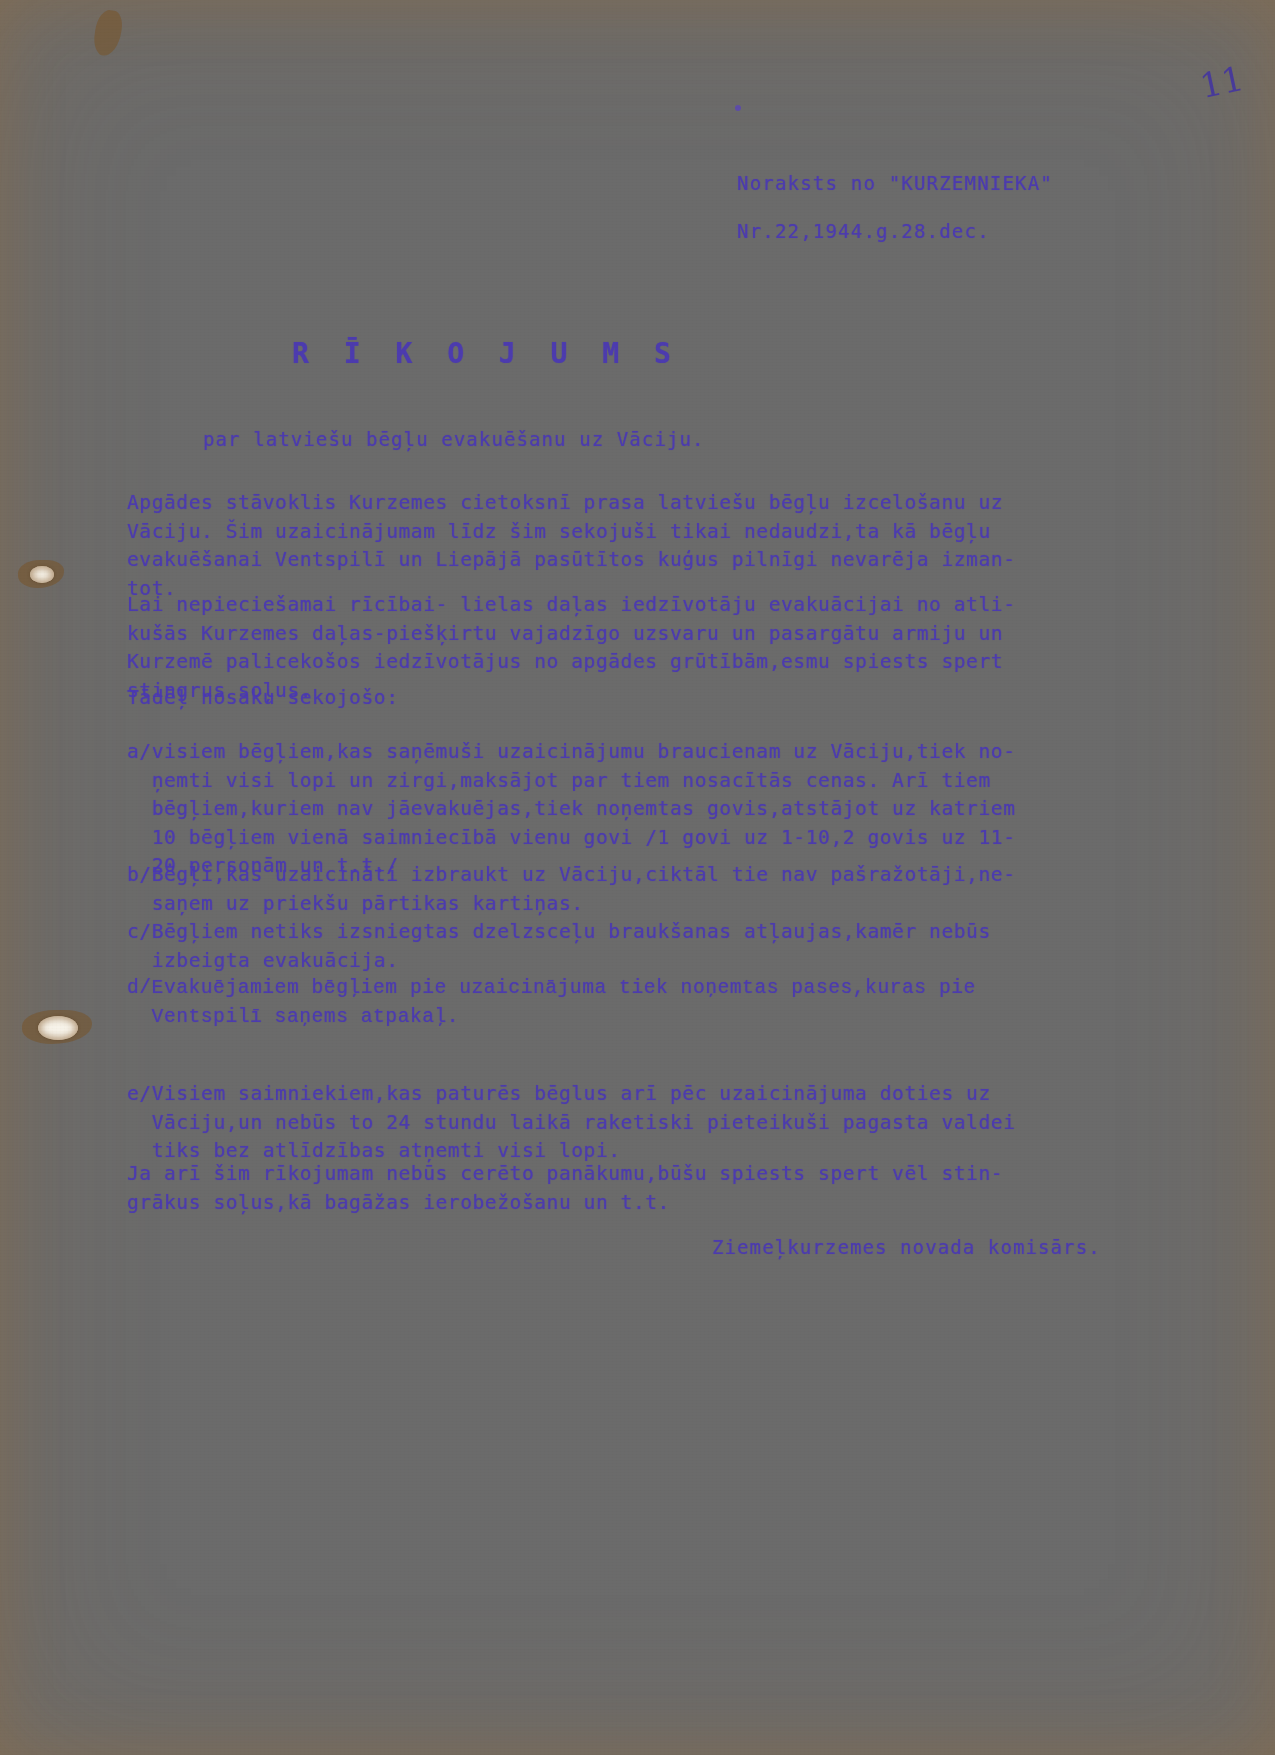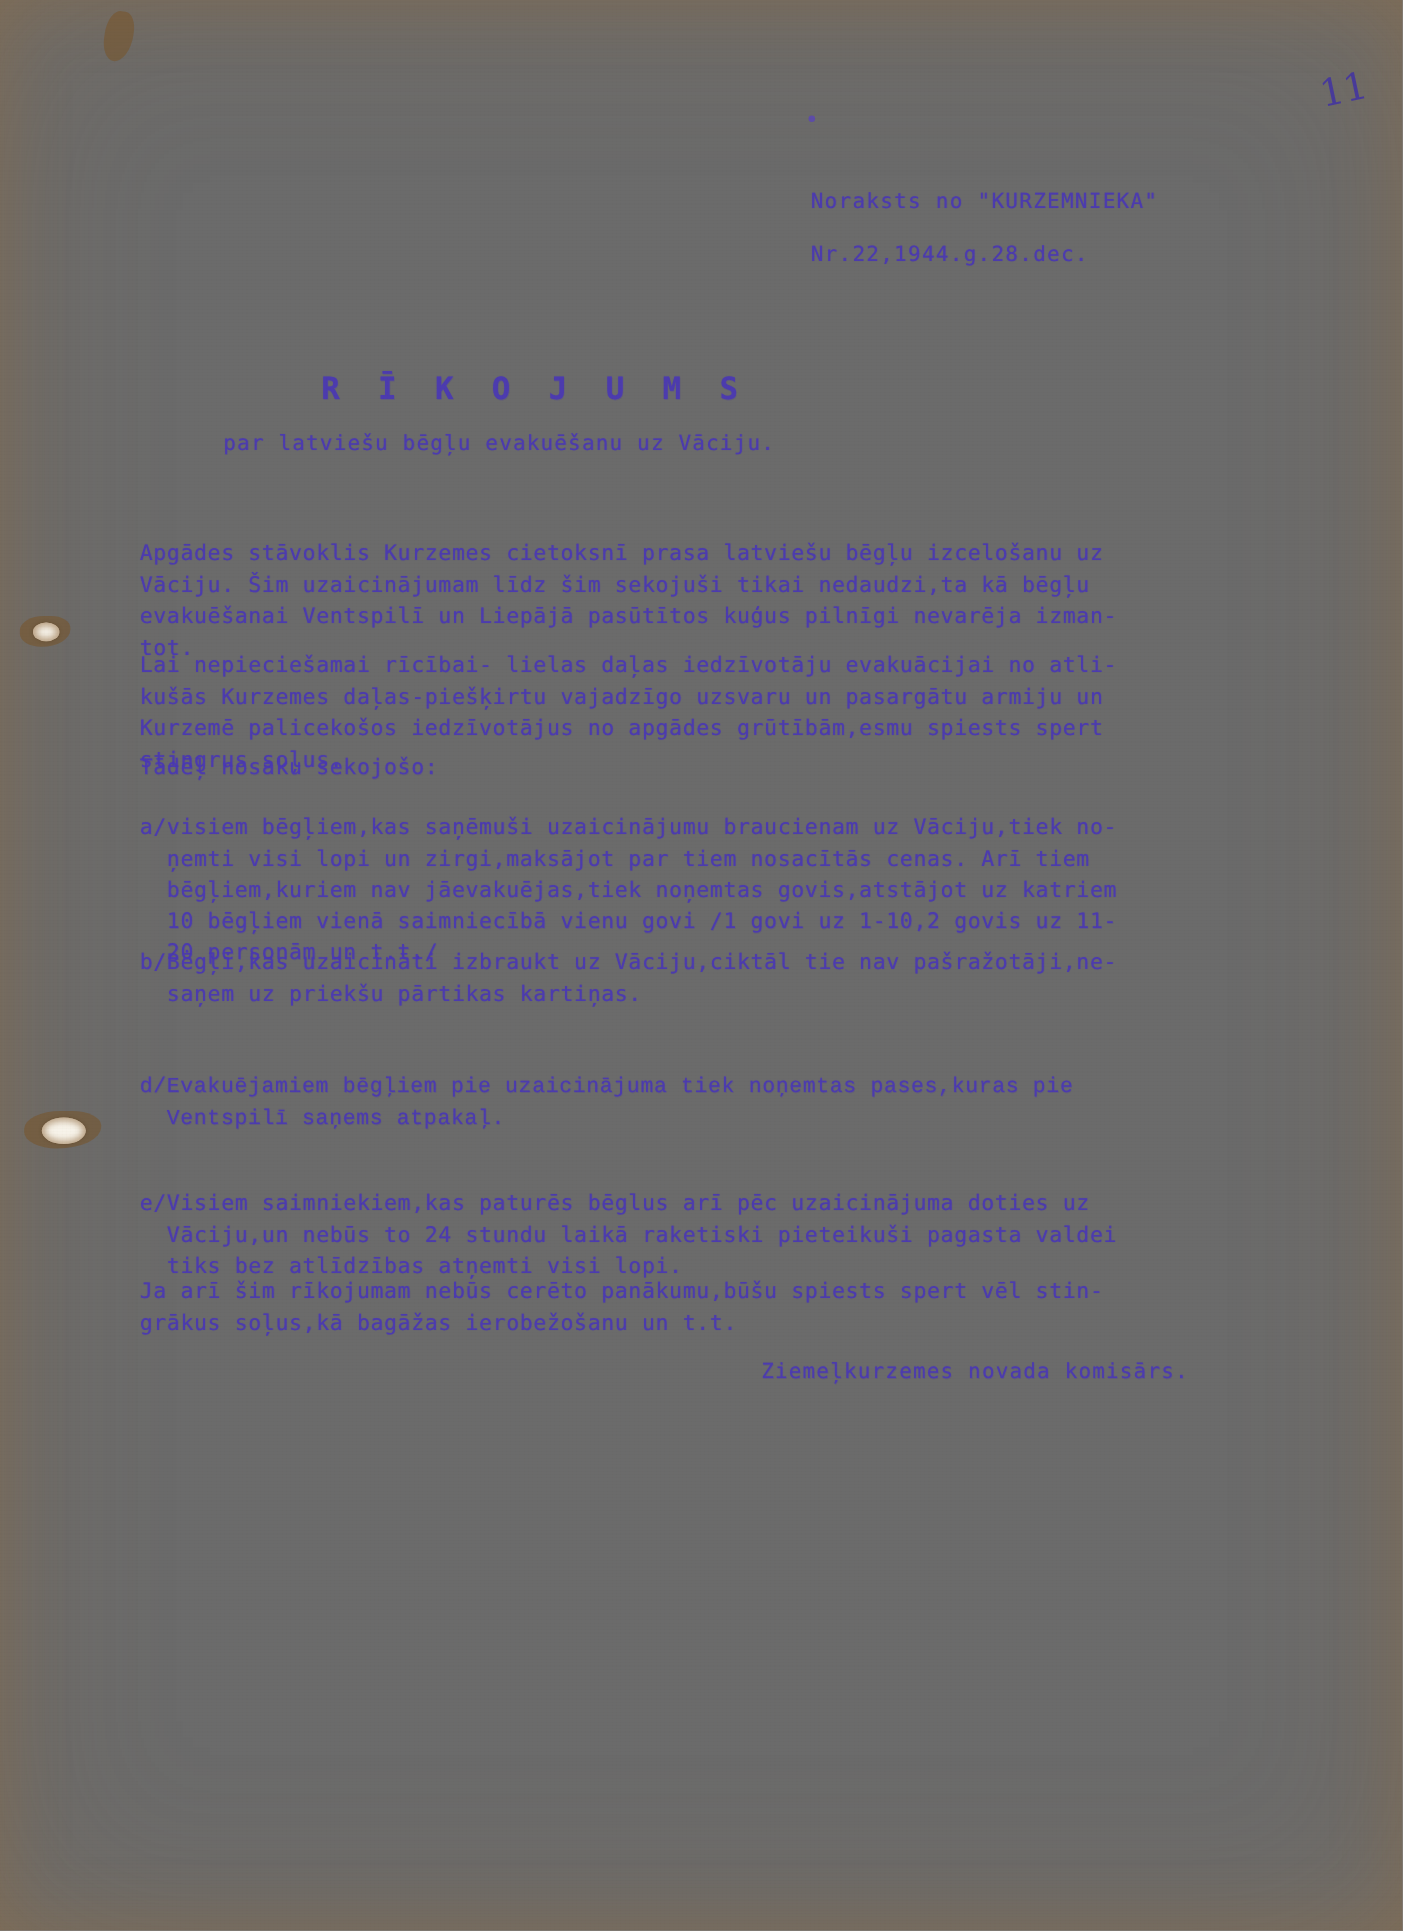--- a/index.html
+++ b/index.html
@@ -71,23 +71,23 @@
     letter-spacing: 0.5px;
     text-shadow: 0 0 1px rgba(74,56,181,0.55), 0.5px 0.3px 0 rgba(74,56,181,0.25);
     opacity: .93;
   }
   .hdr { font-size: 19px; line-height: 46px; letter-spacing: 1.2px; }
   .title {
     font-size: 28px;
     letter-spacing: 9px;
     font-weight: bold;
   }
-  .subtitle { font-size: 19px; letter-spacing: 1.1px; }
+  .subtitle { font-size: 19px; letter-spacing: 1.1px; margin-top: 36px; }
   .body { font-size: 19.5px; line-height: 28.6px; letter-spacing: 0.6px; }
-  .signature { font-size: 19px; letter-spacing: 1.1px; }
+  .signature { font-size: 19px; letter-spacing: 1.1px; margin-left: 20px; }
   .folio {
     position: absolute;
     color: #3f2fa8;
     font-family: "DejaVu Serif", serif;
     font-size: 34px;
     transform: rotate(-12deg);
     opacity: .8;
   }
 </style>
 </head>
@@ -122,20 +122,22 @@
 stingrus soļus.</div>
   <div class="typed body" style="left:127px;top:684px;">Tādēļ nosaku sekojošo:</div>
 
   <div class="typed body" style="left:127px;top:738px;">a/visiem bēgļiem,kas saņēmuši uzaicinājumu braucienam uz Vāciju,tiek no-
   ņemti visi lopi un zirgi,maksājot par tiem nosacītās cenas. Arī tiem
   bēgļiem,kuriem nav jāevakuējas,tiek noņemtas govis,atstājot uz katriem
   10 bēgļiem vienā saimniecībā vienu govi /1 govi uz 1-10,2 govis uz 11-
   20 personām un t.t./</div>
   <div class="typed body" style="left:127px;top:861px;">b/Bēgļi,kas uzaicināti izbraukt uz Vāciju,ciktāl tie nav pašražotāji,ne-
   saņem uz priekšu pārtikas kartiņas.</div>
+  <div class="typed body" style="left:127px;top:918px;">c/Bēgļiem netiks izsniegtas dzelzsceļu braukšanas atļaujas,kamēr nebūs
+  izbeigta evakuācija.</div>
   <div class="typed body" style="left:127px;top:974px;font-family:Liberation Mono, monospace;">d/Evakuējamiem bēgļiem pie uzaicinājuma tiek noņemtas pases,kuras pie
   Ventspilī saņems atpakaļ.</div>
   <div class="typed body" style="left:127px;top:1080px;">e/Visiem saimniekiem,kas paturēs bēglus arī pēc uzaicinājuma doties uz
   Vāciju,un nebūs to 24 stundu laikā raketiski pieteikuši pagasta valdei
   tiks bez atlīdzības atņemti visi lopi.</div>
 
   <div class="typed body" style="left:127px;top:1116px;margin-top:44px;">Ja arī šim rīkojumam nebūs cerēto panākumu,būšu spiests spert vēl stin-
 grākus soļus,kā bagāžas ierobežošanu un t.t.</div>
 
   <div class="typed signature" style="left:692px;top:1236px;">Ziemeļkurzemes novada komisārs.</div>

